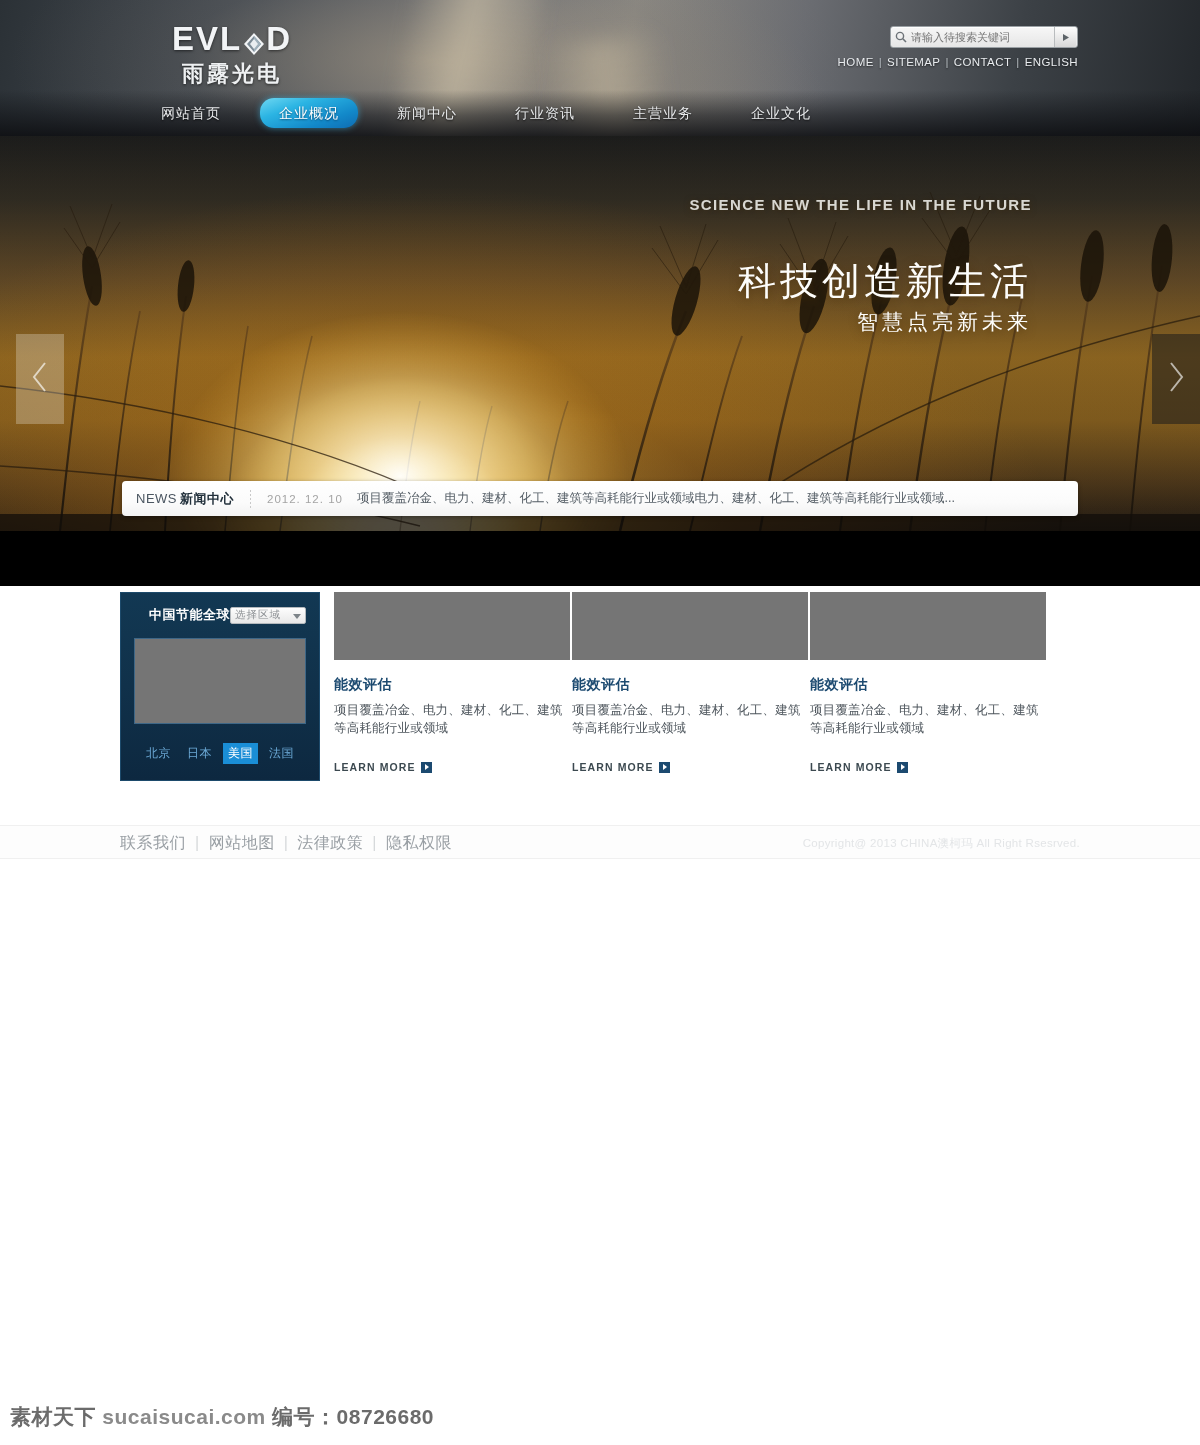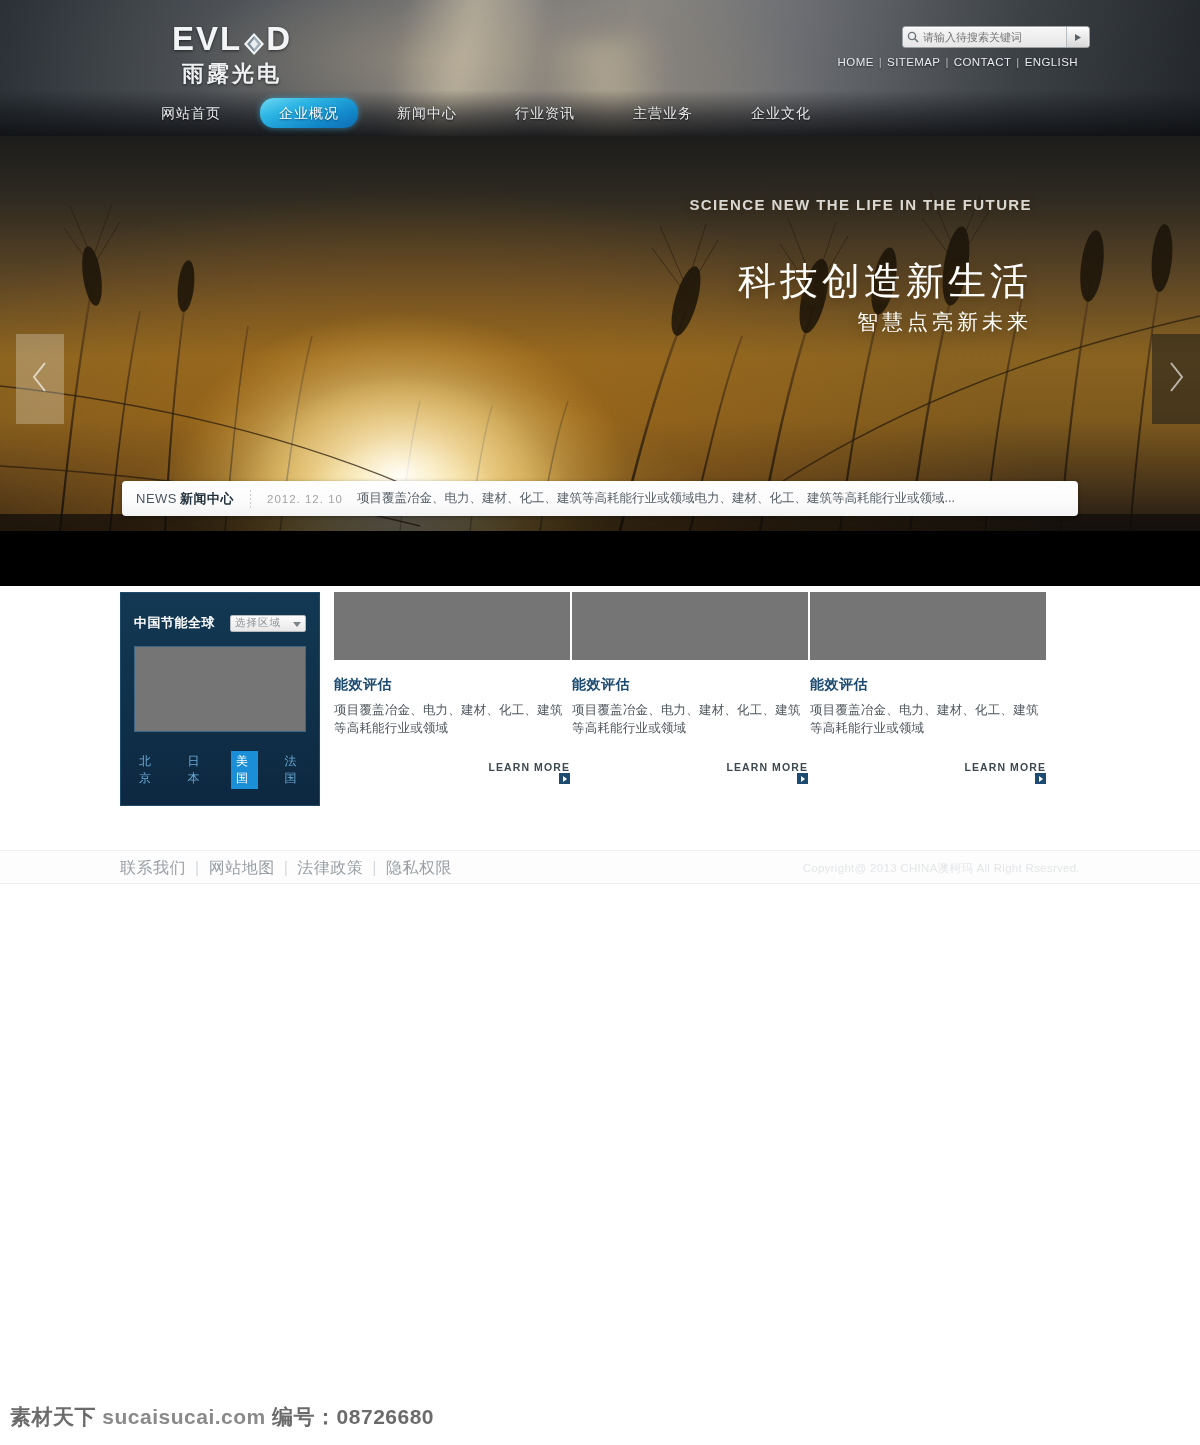--- a/index.html
+++ b/index.html
@@ -75,21 +75,21 @@
     margin-top: 4px;
     font-size: 22px;
     font-weight: bold;
     letter-spacing: 3px;
     color: #eef0f2;
     text-shadow: 0 1px 3px rgba(0,0,0,0.6);
   }
 
   .search-box {
     position: absolute;
-    right: 110px; top: 26px;
+    right: 122px; top: 26px;
     width: 188px; height: 22px;
     background: linear-gradient(180deg, #f7f7f7 0%, #e6e6e6 100%);
     border: 1px solid #9aa0a4;
     border-radius: 3px;
     display: flex;
     align-items: center;
     z-index: 4;
     box-shadow: inset 0 1px 1px rgba(255,255,255,0.9);
   }
   .search-ico { width: 20px; display: flex; justify-content: center; align-items: center; }
@@ -253,21 +253,21 @@
     display: flex;
     align-items: flex-start;
   }
   .panel {
     width: 200px;
     background: linear-gradient(180deg, #123853 0%, #10314a 50%, #0d2840 100%);
     border: 1px solid #1d4a6b;
     padding: 13px 13px 16px 13px;
     margin-right: 14px;
   }
-  .panel-head { display: flex; align-items: center; justify-content: space-between; margin-top: 8px; }
+  .panel-head { display: flex; align-items: center; justify-content: flex-end; }
   .panel-title { font-size: 13px; font-weight: bold; color: #ffffff; letter-spacing: .5px; }
   .panel-select {
     width: 76px; height: 17px;
     background: linear-gradient(180deg, #fdfdfd 0%, #e8e8e8 100%);
     border: 1px solid #b4b9bd;
     border-radius: 2px;
     display: flex; align-items: center; justify-content: space-between;
     padding: 0 4px;
     cursor: pointer;
   }
@@ -276,21 +276,21 @@
     margin-top: 14px;
     width: 100%; height: 86px;
     background: #757575;
     border: 1px solid #3e6787;
   }
   .panel-tabs {
     margin-top: 19px;
     display: flex;
     align-items: center;
     justify-content: center;
-    gap: 22px;
+    gap: 6px;
   }
   .panel-tab {
     font-size: 12px;
     color: #6ba9d6;
     padding: 2px 5px;
     cursor: pointer;
     letter-spacing: .5px;
   }
   .panel-tab.active { background: #1a8ed6; color: #ffffff; }
 
@@ -311,23 +311,22 @@
     line-height: 1.45;
     letter-spacing: .2px;
   }
   .card-more {
     margin-top: 24px;
     font-size: 10.5px;
     font-weight: bold;
     color: #3c4950;
     letter-spacing: 1.1px;
     display: flex;
-    align-items: flex-end;
+    align-items: center;
     cursor: pointer;
-    flex-direction: column;
   }
   .more-arrow {
     display: inline-block;
     width: 11px; height: 11px;
     margin-left: 5px;
     background: #1c4a70;
     position: relative;
   }
   .more-arrow:after {
     content: "";

